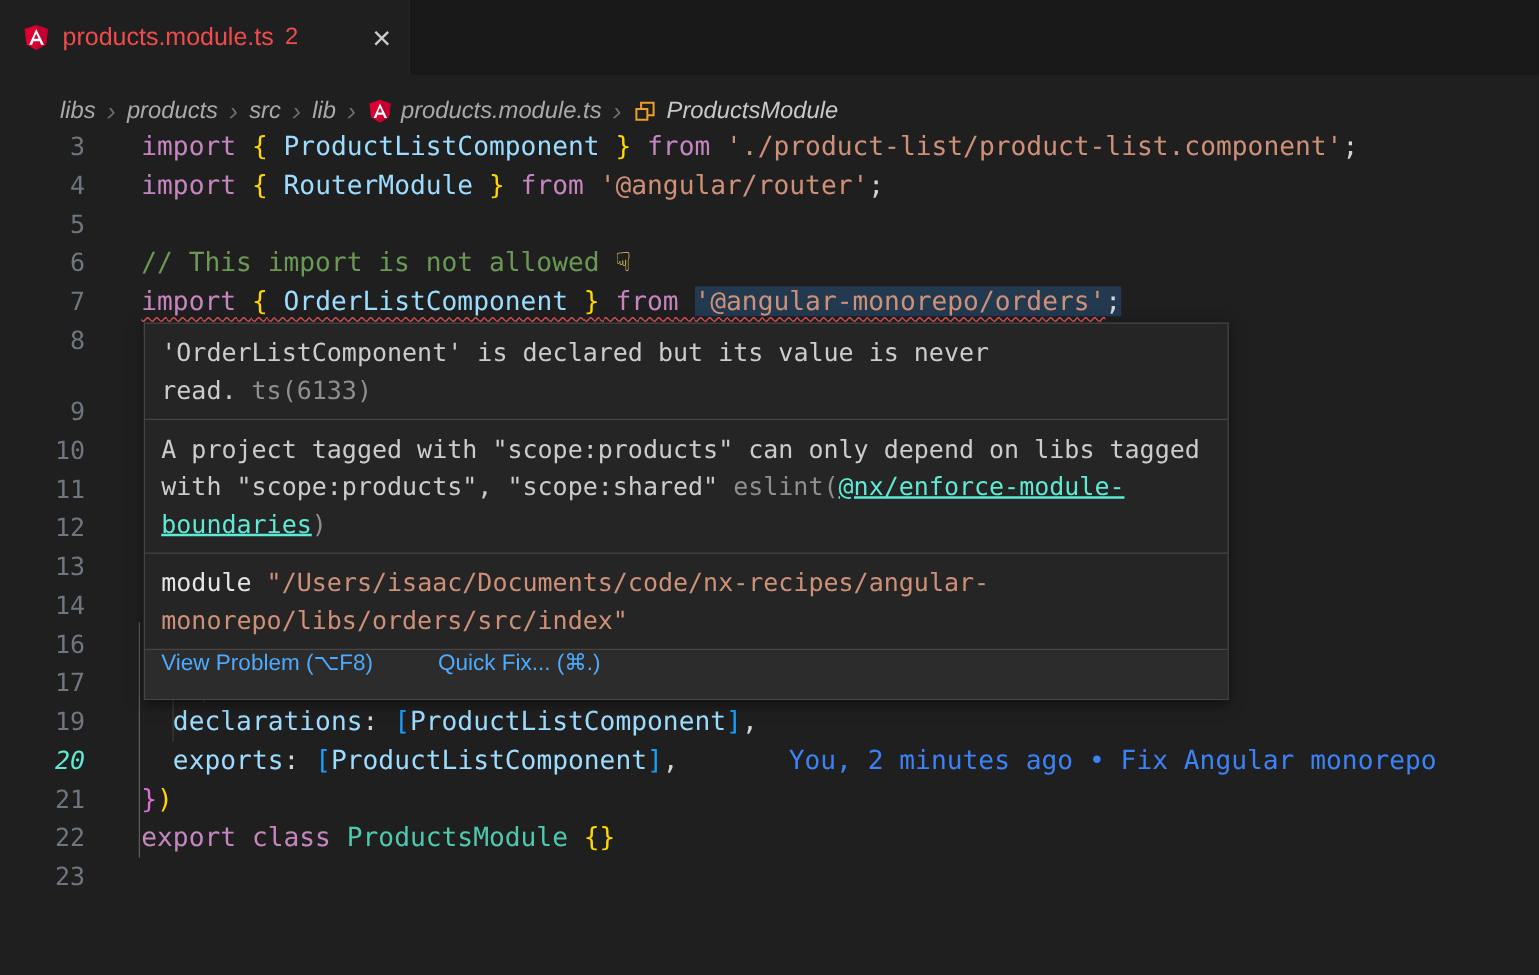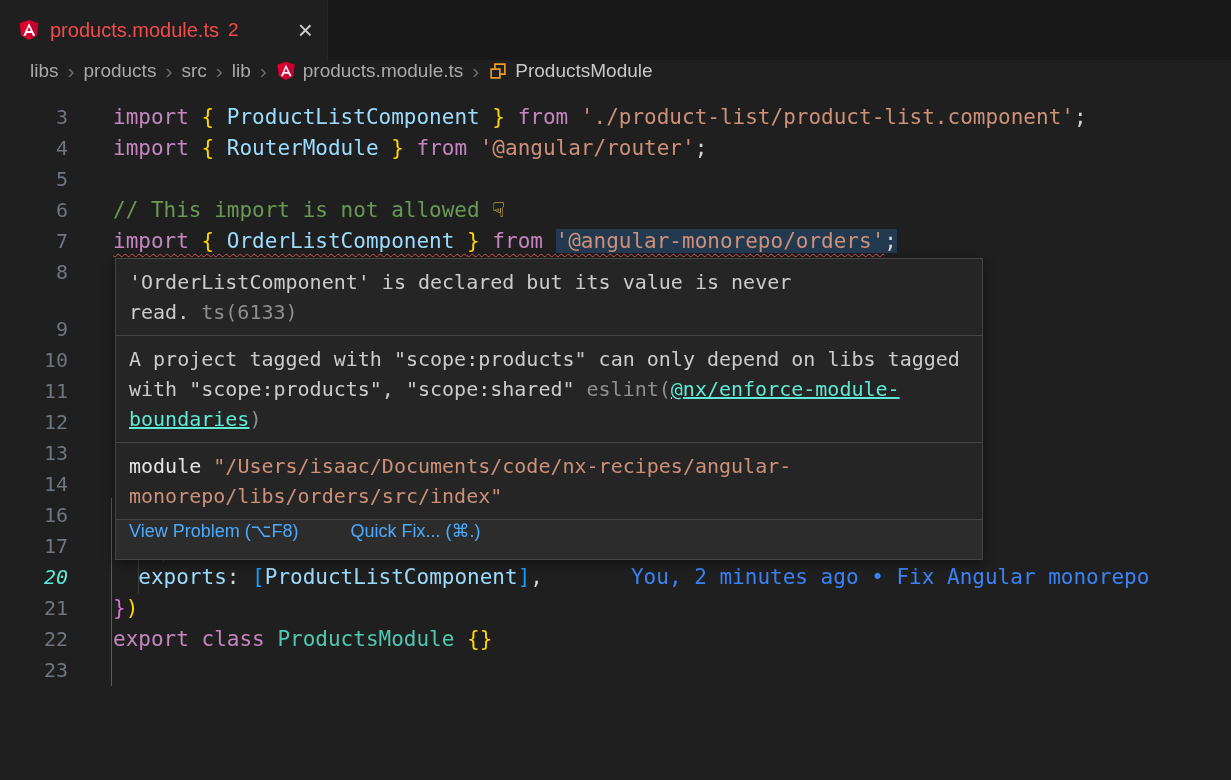--- a/index.html
+++ b/index.html
@@ -17,22 +17,22 @@
     width:328px; background:#1f1f1f; display:flex; align-items:center;
     padding:0 14px 0 18px; border-right:1px solid #252526; cursor:pointer;
   }
   .tab-icon { display:flex; margin-right:10px; flex:none; }
   .tab-label { color:#f14c4c; font-size:20px; white-space:nowrap; }
   .tab-badge { color:#f14c4c; font-size:19px; margin-left:9px; }
   .tab-close { color:#cccccc; font-size:26px; line-height:1; margin-left:auto; cursor:pointer; }
 
   
   .breadcrumbs {
-    height:40px; display:flex; align-items:flex-start; padding-left:30px;
-    color:#a9a9a9; font-size:19px; white-space:nowrap;
+    height:40px; display:flex; align-items:flex-end; padding-left:48px;
+    color:#a9a9a9; font-size:19px; white-space:nowrap;font-style:italic;
   }
   .crumb { display:flex; align-items:center; cursor:pointer; }
   .crumb .bc-icon { display:flex; margin-right:7px; }
   .crumb-last { color:#c8c8c8; }
   .sep { color:#6e6e6e; margin:0 9px; font-size:21px; line-height:1; }
 
   
   .editor {
     position:relative; height:680px; padding-top:2px;
     font-family:"DejaVu Sans Mono","Liberation Mono","DejaVu Sans",monospace;
@@ -196,20 +196,24 @@
         </div>
         <div class="code-line">
           <span class="ln">16</span>
           <span class="lc"><span class="pln">      </span><span class="b3">}</span><span class="pln">,</span></span>
         </div>
         <div class="code-line">
           <span class="ln">17</span>
           <span class="lc"><span class="pln">    </span><span class="b2">]</span><span class="b1">)</span><span class="pln">,</span></span>
         </div>
         <div class="code-line">
+          <span class="ln">19</span>
+          <span class="lc"><span class="pln">  </span><span class="var">declarations</span><span class="pln">: </span><span class="b3">[</span><span class="var">ProductListComponent</span><span class="b3">]</span><span class="pln">,</span></span>
+        </div>
+        <div class="code-line">
           <span class="ln active">20</span>
           <span class="lc"><span class="pln">  </span><span class="var">exports</span><span class="pln">: </span><span class="b3">[</span><span class="var">ProductListComponent</span><span class="b3">]</span><span class="pln">,</span><span class="blame">You, 2 minutes ago • Fix Angular monorepo</span></span>
         </div>
         <div class="code-line">
           <span class="ln">21</span>
           <span class="lc"><span class="b2">}</span><span class="b1">)</span></span>
         </div>
         <div class="code-line">
           <span class="ln">22</span>
           <span class="lc"><span class="kw">export </span><span class="kw">class </span><span class="typ">ProductsModule </span><span class="b1">{}</span></span>

